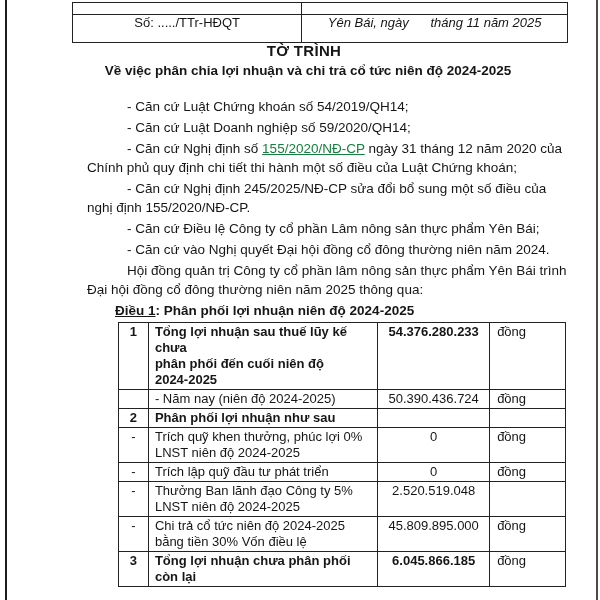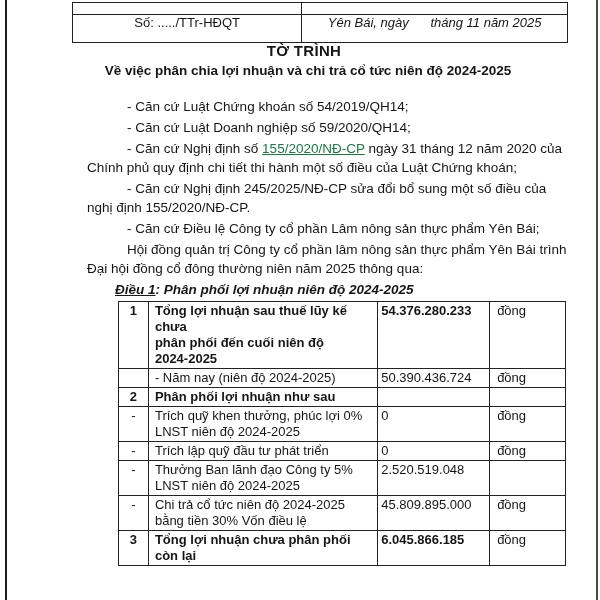--- a/index.html
+++ b/index.html
@@ -54,39 +54,38 @@
   }
   .doc-link {
     color: #15803d;
     text-decoration: underline;
   }
   .article-head {
     margin: 2px 0 2px 40px;
     font-size: 13.5px;
     font-weight: bold;
     line-height: 19px;
-    font-style: italic;
   }
   .article-head .art-label { text-decoration: underline; }
 
   .main-table {
     margin: 2px 0 0 43px;
     width: 448px;
     border-collapse: collapse;
     font-size: 13px;
     line-height: 16px;
   }
   .main-table td {
     border: 1.6px solid #222;
     vertical-align: top;
     padding: 1px 3px;
   }
   .main-table td.c-no   { width: 30px;  text-align: center; }
   .main-table td.c-desc { width: 230px; white-space: pre-line; padding-left: 6px; }
-  .main-table td.c-amt  { width: 112px; text-align: left; padding-right: 3px; }
+  .main-table td.c-amt  { width: 112px; text-align: center; padding-right: 3px; }
   .main-table td.c-unit { width: 76px;  padding-left: 7px; }
   .main-table tr.row-bold td.c-no,
   .main-table tr.row-bold td.c-desc,
   .main-table tr.row-bold td.c-amt { font-weight: bold; }
 </style>
 </head>
 <body>
 
 <div class="page">
   <div class="edge-left"></div>
@@ -111,20 +110,21 @@
   </div>
 
   <div class="body-block">
     <p>- Căn cứ Luật Chứng khoán số 54/2019/QH14;</p>
     <p>- Căn cứ Luật Doanh nghiệp số 59/2020/QH14;</p>
     <p><span>- Căn cứ Nghị định số </span><span class="doc-link">155/2020/NĐ-CP</span><span> ngày 31 tháng 12 năm 2020 của
 Chính phủ quy định chi tiết thi hành một số điều của Luật Chứng khoán;</span></p>
     <p>- Căn cứ Nghị định 245/2025/NĐ-CP sửa đổi bổ sung một số điều của
 nghị định 155/2020/NĐ-CP.</p>
     <p>- Căn cứ Điều lệ Công ty cổ phần Lâm nông sản thực phẩm Yên Bái;</p>
+    <p>- Căn cứ vào Nghị quyết Đại hội đồng cổ đông thường niên năm 2024.</p>
     <p>Hội đồng quản trị Công ty cổ phần lâm nông sản thực phẩm Yên Bái trình
 Đại hội đồng cổ đông thường niên năm 2025 thông qua:</p>
 
     <div class="article-head">
       <span class="art-label">Điều 1</span><span>: Phân phối lợi nhuận niên độ 2024-2025</span>
     </div>
 
     <table class="main-table">
       <tbody>
           <tr class="row-bold">

